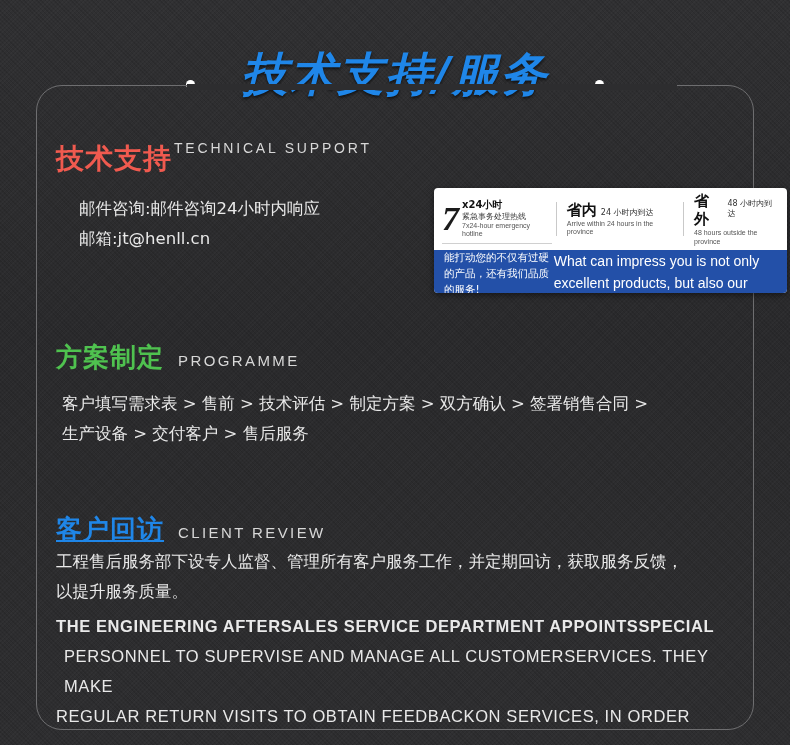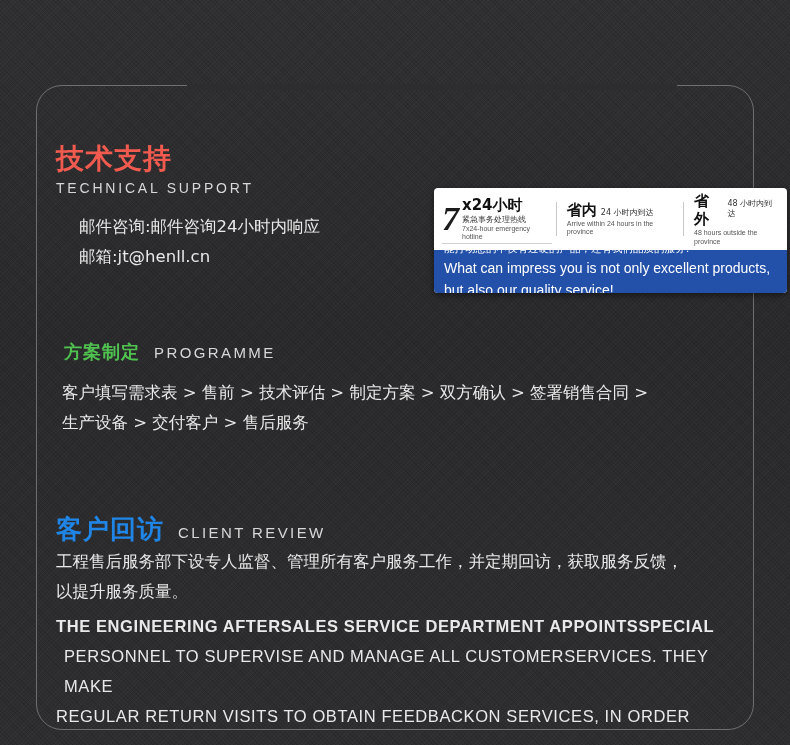--- a/index.html
+++ b/index.html
@@ -89,39 +89,39 @@
     letter-spacing: 1px;
   }
   .sec-en {
     font-size: 15px;
     letter-spacing: 2.4px;
     color: #d8d8d8;
     font-weight: normal;
   }
   .cn-red { color: #f05a4f; }
   .cn-green { color: #4fc24f; }
-  .cn-blue { color: #1f86e8; }
+  .cn-blue { color: #1f86e8; text-decoration: underline; }
 
   .body-text {
     color: #e9e9e9;
     font-size: 16.5px;
     line-height: 30px;
     font-family: "DejaVu Sans", "Liberation Sans", sans-serif;
   }
   .body-text-en {
     color: #e9e9e9;
     font-size: 16.5px;
     line-height: 30px;
     letter-spacing: 0.6px;
     font-family: "Liberation Sans", sans-serif;
   }
 
   
   #sec-support { left: 56px; top: 140px; width: 680px; }
-  #sec-support .sec-head { flex-direction: column; gap: 2px; align-items: flex-start; }
+  #sec-support .sec-head { flex-direction: row; gap: 2px; align-items: flex-start; }
   #sec-support .sec-en { letter-spacing: 2.8px; font-size: 14px; }
   .support-lines { margin-top: 16px; margin-left: 23px; }
 
   
   .banner {
     position: absolute;
     left: 378px;
     top: 48px;
     width: 353px;
     height: 105px;
@@ -142,21 +142,21 @@
     font-size: 34px;
     font-weight: bold;
     font-style: italic;
     color: #1b1b1b;
     line-height: 1;
     margin-right: 3px;
     font-family: "Liberation Serif", serif;
   }
   .banner-col { line-height: 1.25; }
   .banner-24 {
-    font-size: 15px;
+    font-size: 10px;
     font-weight: bold;
     color: #111;
     font-family: "DejaVu Sans", "Liberation Sans", sans-serif;
   }
   .banner-sub-cn {
     font-size: 8px;
     color: #333;
     font-family: "DejaVu Sans", "Liberation Sans", sans-serif;
   }
   .banner-sub-en {
@@ -181,57 +181,62 @@
     left: 8px;
     bottom: 6px;
     width: 110px;
     height: 1px;
     background: #d0d0d0;
   }
   .banner-bottom {
     height: 43px;
     background: #2350a8;
     display: flex;
-    flex-direction: column;
+    flex-direction: row;
     justify-content: center;
     padding: 0 10px;
     box-sizing: border-box;
   }
   .banner-bottom .cn {
     color: #ffffff;
     font-size: 10.5px;
     font-family: "DejaVu Sans", "Liberation Sans", sans-serif;
     line-height: 1.5;
   }
   .banner-bottom .en {
     color: #ffffff;
     font-size: 14px;
     line-height: 1.6;
   }
 
   
   #sec-programme { left: 56px; top: 340px; width: 680px; }
-  #sec-programme .sec-cn { font-size: 18px; margin-left: 8px; }
+  #sec-programme .sec-cn { font-size: 26px; }
   .programme-lines { margin-top: 14px; padding-left: 6px; }
 
   
   #sec-review { left: 56px; top: 512px; width: 690px; }
   #sec-review .sec-cn { font-size: 26px; }
   .review-cn { }
   .review-en { margin-top: 4px; }
   .review-en div:nth-child(1) { padding-left: 0px; font-weight: bold; }
   .review-en div:nth-child(2) { padding-left: 8px; }
   .review-en div:nth-child(3) { padding-left: 0px; }
   .review-en div:nth-child(4) { padding-left: 8px; }
 </style>
 </head>
 <body>
 
 <div class="page">
 
+  <div class="header">
+    <div class="title-dot left"></div>
+    <div class="title-dot right"></div>
+    <div class="title">技术支持/服务</div>
+  </div>
 
   <div class="frame">
     <div class="frame-notch"></div>
   </div>
 
   <div class="section" id="sec-support">
     <div class="sec-head">
       <div class="sec-cn cn-red">技术支持</div>
       <div class="sec-en">TECHNICAL SUPPORT</div>
     </div>

